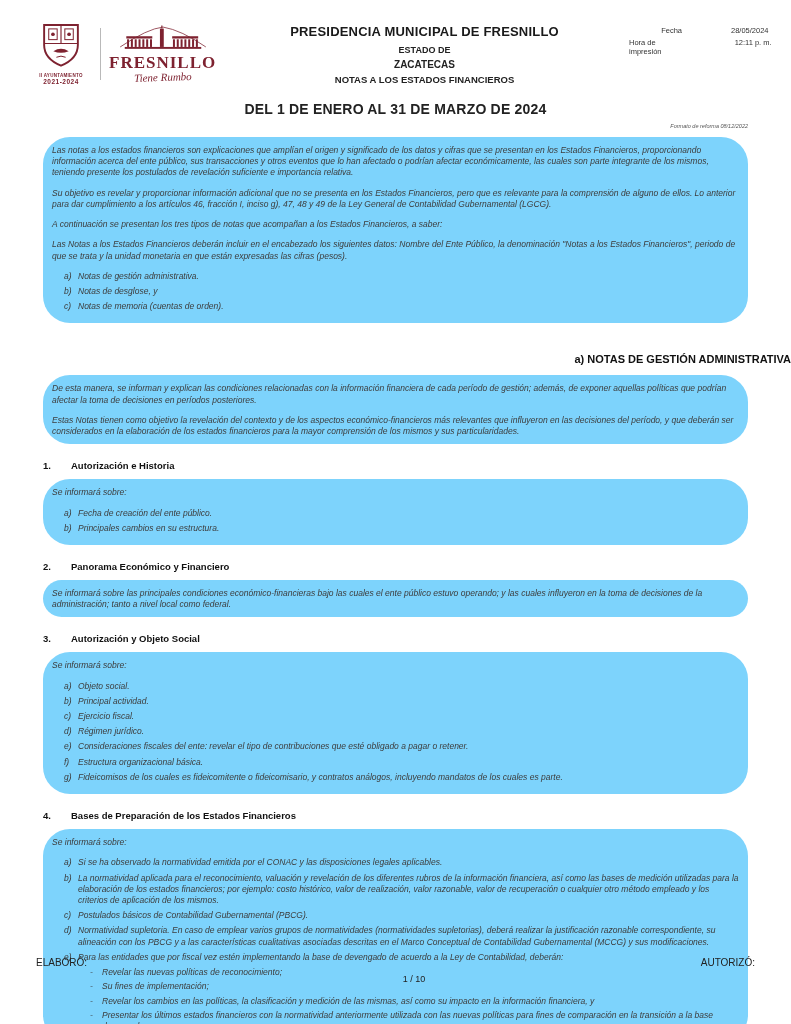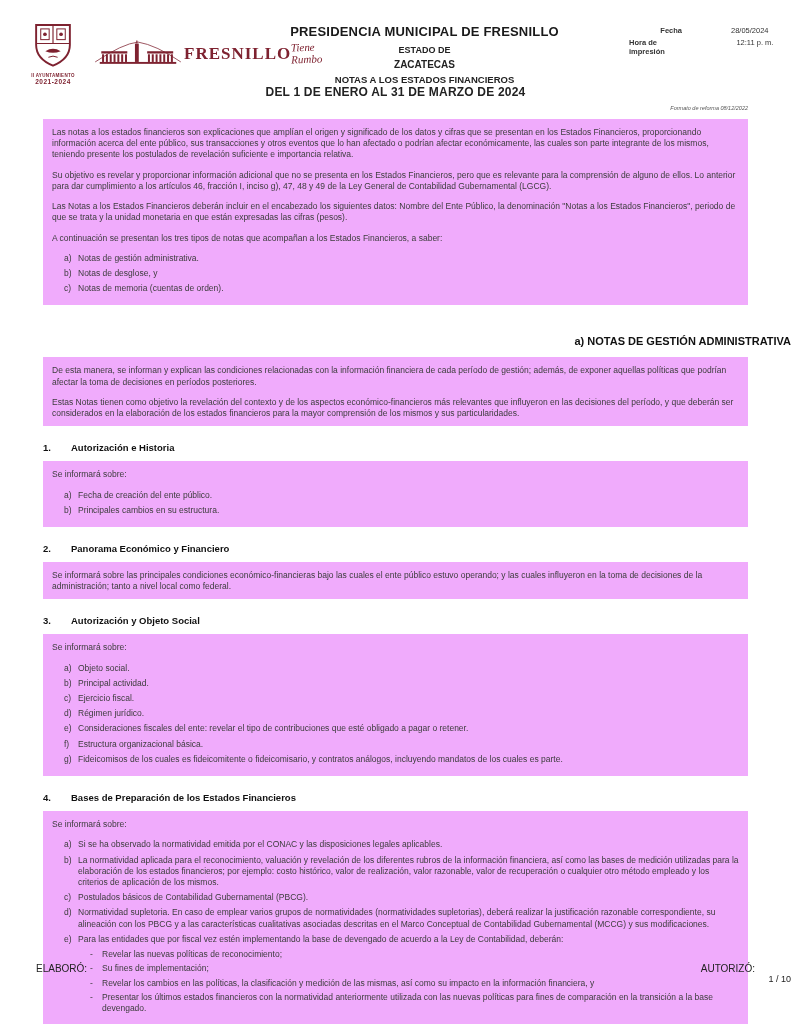--- a/index.html
+++ b/index.html
@@ -7,56 +7,56 @@
     width:791px;height:1024px;background:#ffffff;margin:0 auto;position:relative;
     font-family:"Liberation Sans",sans-serif;color:#222;overflow:hidden;
   }
   
   .header{display:flex;align-items:flex-start;padding:22px 12px 0 30px;}
   .logos{display:flex;align-items:center;width:190px;flex:0 0 auto;}
   .shield-wrap{display:flex;flex-direction:column;align-items:center;width:62px;}
   .shield-org{font-size:4.5px;color:#7e2230;font-weight:bold;letter-spacing:.3px;margin-top:1px;}
   .shield-years{font-size:6.5px;color:#7e2230;font-weight:bold;letter-spacing:.5px;}
   .logo-divider{width:1px;height:52px;background:#b9b9b9;margin:0 8px;}
-  .fres-wrap{display:flex;flex-direction:row;align-items:center;}
+  .fres-wrap{display:flex;flex-direction:column;align-items:center;}
   .fres-name{font-family:"Liberation Serif",serif;font-size:17px;font-weight:bold;color:#7e2230;letter-spacing:1px;line-height:1;}
   .fres-slogan{font-family:"Liberation Serif",serif;font-style:italic;font-size:11px;color:#7e2230;line-height:1.1;transform:rotate(-2deg);}
   .titles{flex:1;text-align:center;padding-top:2px;}
   .title-1{font-size:13px;font-weight:bold;color:#1a1a1a;letter-spacing:.2px;text-align:center;}
   .title-2{font-size:9px;font-weight:bold;margin-top:6px;}
   .title-3{font-size:10px;font-weight:bold;margin-top:4px;}
   .title-4{font-size:9.5px;font-weight:bold;margin-top:4px;}
   .dateinfo{width:150px;flex:0 0 auto;font-size:7.5px;color:#333;padding-top:4px;}
   .dateinfo .row{display:flex;justify-content:flex-end;margin-bottom:3px;}
-  .dateinfo .lbl{color:#333;margin-right:10px;font-weight:bold;}
+  .dateinfo .lbl{color:#333;margin-right:10px;}
   .dateinfo .val{width:48px;text-align:left;padding-left:39px;}
   
-  .period{ text-align:center;font-size:12px;font-weight:bold;margin-top:0;letter-spacing:.2px;}
+  .period{ text-align:center;font-size:14px;font-weight:bold;margin-top:16px;letter-spacing:.2px;}
   .format-note{text-align:right;font-size:5.5px;font-style:italic;color:#555;margin:6px 43px 0 0;}
   
   .green-block{
-    background:#f0abfc;margin:0 43px;padding:8px 9px 7px 9px;
-    color:#3c3c3c;font-size:8.5px;line-height:1.32;
+    background:#7dd3fc;margin:0 43px;padding:8px 9px 7px 9px;
+    font-style:italic;color:#3c3c3c;font-size:8.5px;line-height:1.32;border-radius:27px;
   }
   .green-block p{margin:0 0 9px 0;}
   .green-block p:last-child{margin-bottom:0;}
   .li-row{display:flex;margin:0 0 4px 0;}
   .li-marker{width:14px;margin-left:12px;flex:0 0 auto;}
   .li-text{flex:1;}
   .sub-row{display:flex;margin:0 0 3px 0;}
   .sub-marker{width:12px;margin-left:38px;flex:0 0 auto;}
   .lead{margin-bottom:8px;}
   
   .center-heading{text-align:right;font-size:11px;font-weight:bold;color:#111;margin:30px 0 10px 0;}
   .section-heading{display:flex;margin:16px 43px 8px 43px;font-size:9.5px;font-weight:bold;color:#111;}
   .section-number{width:28px;flex:0 0 auto;}
   
   .footer{position:absolute;left:0;right:0;bottom:40px;}
   .sign-row{display:flex;justify-content:space-between;padding:0 36px;font-size:10px;color:#222;}
-  .page-num{text-align:right;font-size:9px;color:#222;padding-left:37px;}
+  .page-num{text-align:center;font-size:9px;margin-top:6px;color:#222;padding-left:37px;}
   .mt8{margin-top:8px;}
 </style>
 </head>
 <body>
 
 <div class="page">
 
   <div class="header">
     <div class="logos">
       <div class="shield-wrap">
@@ -125,22 +125,22 @@
       </div>
     </div>
   </div>
 
   <div class="period">DEL 1 DE ENERO AL 31 DE MARZO DE 2024</div>
   <div class="format-note">Formato de reforma 08/12/2022</div>
 
   <div class="green-block mt8">
     <p>Las notas a los estados financieros son explicaciones que amplían el origen y significado de los datos y cifras que se presentan en los Estados Financieros, proporcionando información acerca del ente público, sus transacciones y otros eventos que lo han afectado o podrían afectar económicamente, las cuales son parte integrante de los mismos, teniendo presente los postulados de revelación suficiente e importancia relativa.</p>
     <p>Su objetivo es revelar y proporcionar información adicional que no se presenta en los Estados Financieros, pero que es relevante para la comprensión de alguno de ellos. Lo anterior para dar cumplimiento a los artículos 46, fracción I, inciso g), 47, 48 y 49 de la Ley General de Contabilidad Gubernamental (LGCG).</p>
+    <p>A continuación se presentan los tres tipos de notas que acompañan a los Estados Financieros, a saber:</p>
     <p>Las Notas a los Estados Financieros deberán incluir en el encabezado los siguientes datos: Nombre del Ente Público, la denominación "Notas a los Estados Financieros", periodo de que se trata y la unidad monetaria en que están expresadas las cifras (pesos).</p>
-    <p>A continuación se presentan los tres tipos de notas que acompañan a los Estados Financieros, a saber:</p>
     <div class="li-row">
       <span class="li-marker">a)</span>
       <span class="li-text">Notas de gestión administrativa.</span>
     </div>
     <div class="li-row">
       <span class="li-marker">b)</span>
       <span class="li-text">Notas de desglose, y</span>
     </div>
     <div class="li-row">
       <span class="li-marker">c)</span>

